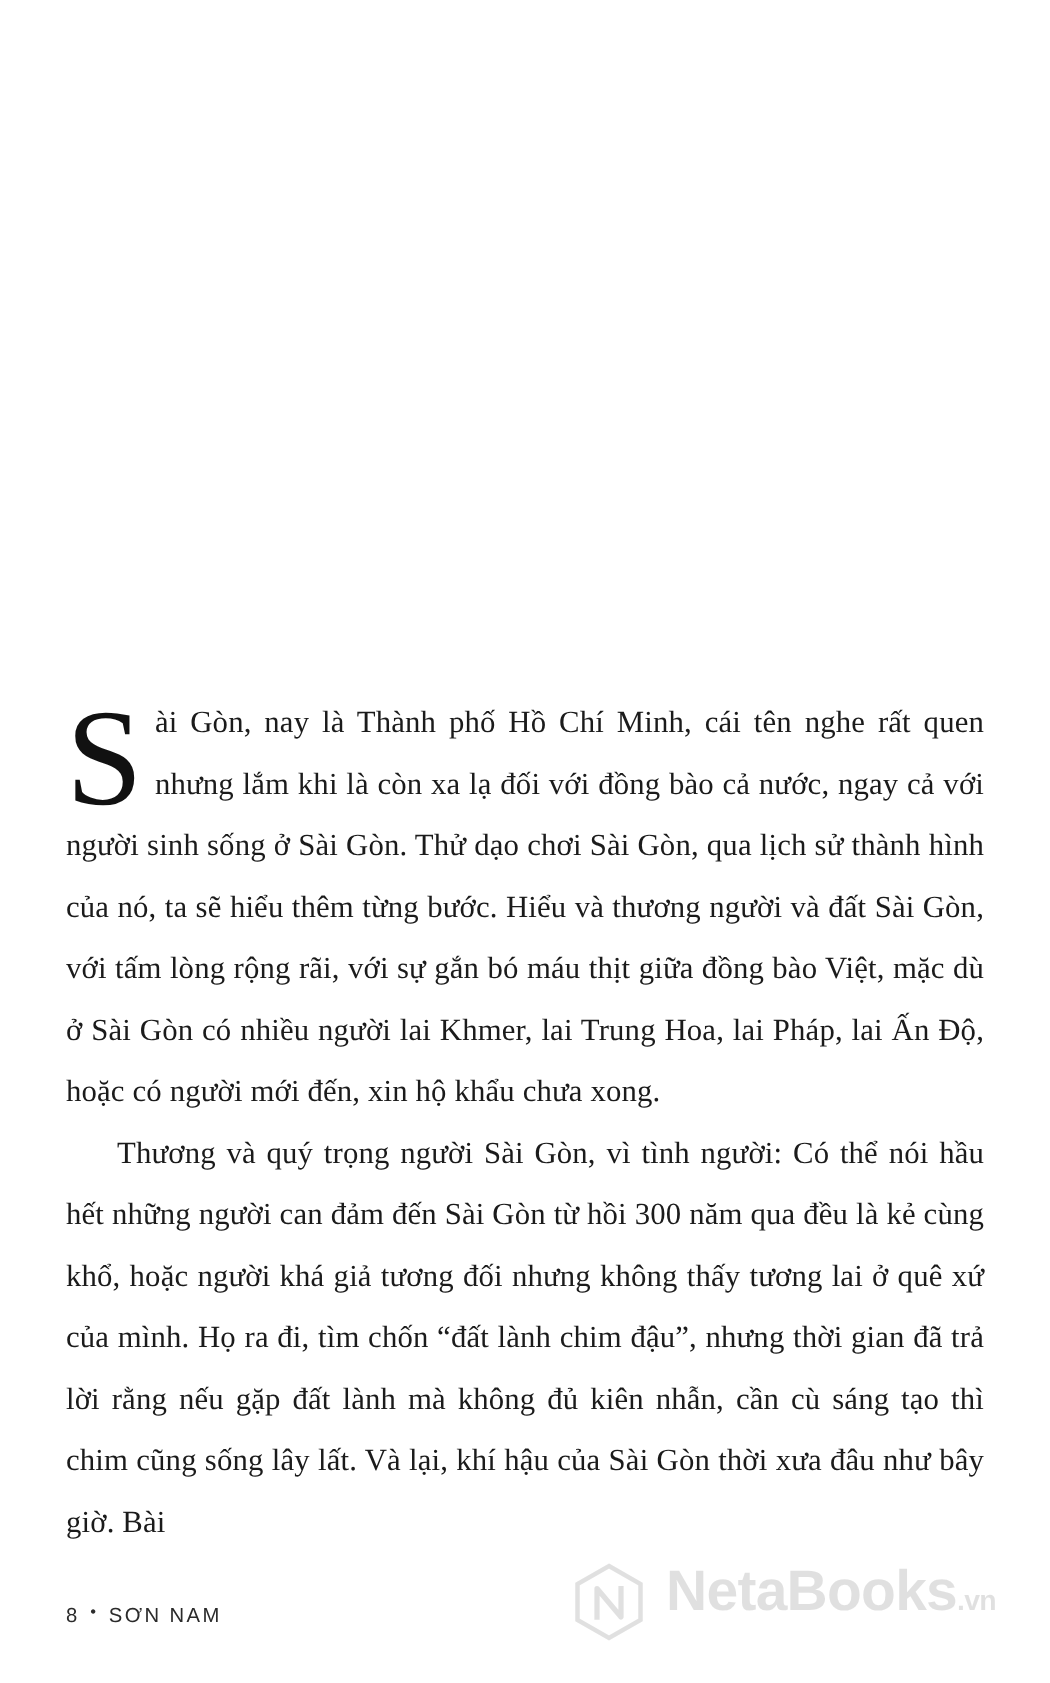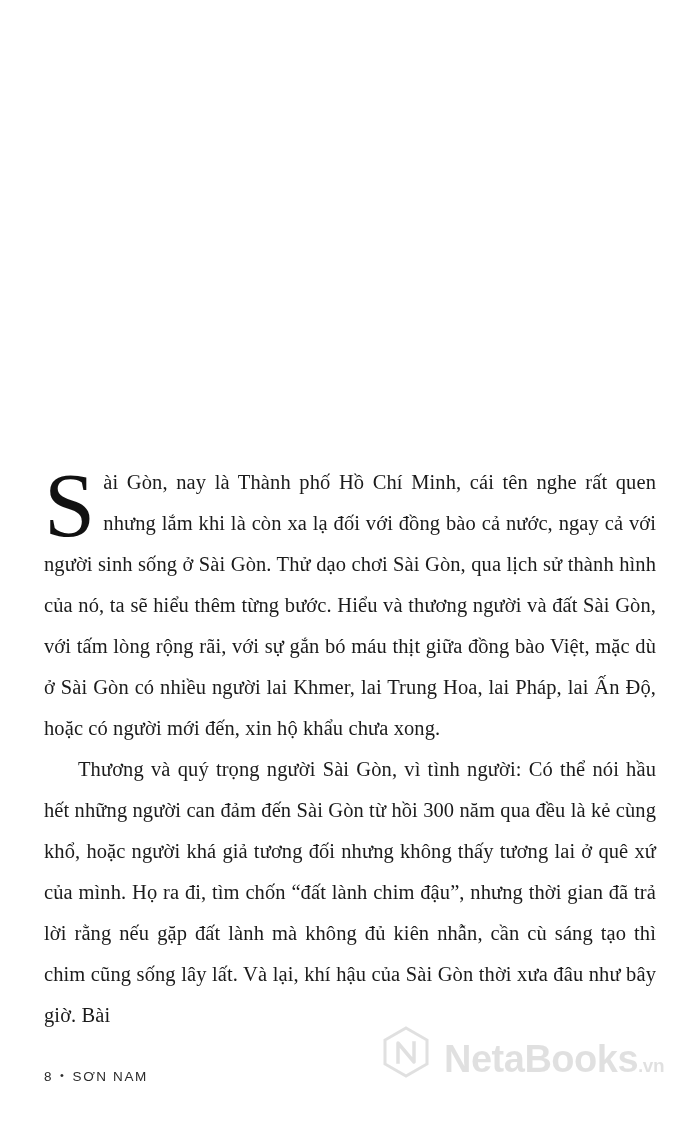--- a/index.html
+++ b/index.html
@@ -70,23 +70,23 @@
     font-size: 11px;
     line-height: 1;
     position: relative;
     top: -1px;
   }
 
   
   .watermark {
     position: absolute;
     right: 36px;
-    bottom: 44px;
+    bottom: 28px;
     display: flex;
-    align-items: flex-end;
+    align-items: flex-start;
     gap: 12px;
     opacity: 0.13;
     pointer-events: none;
   }
   .watermark .mark {
     width: 52px;
     height: 52px;
     position: relative;
   }
   .watermark .mark svg { display: block; }

